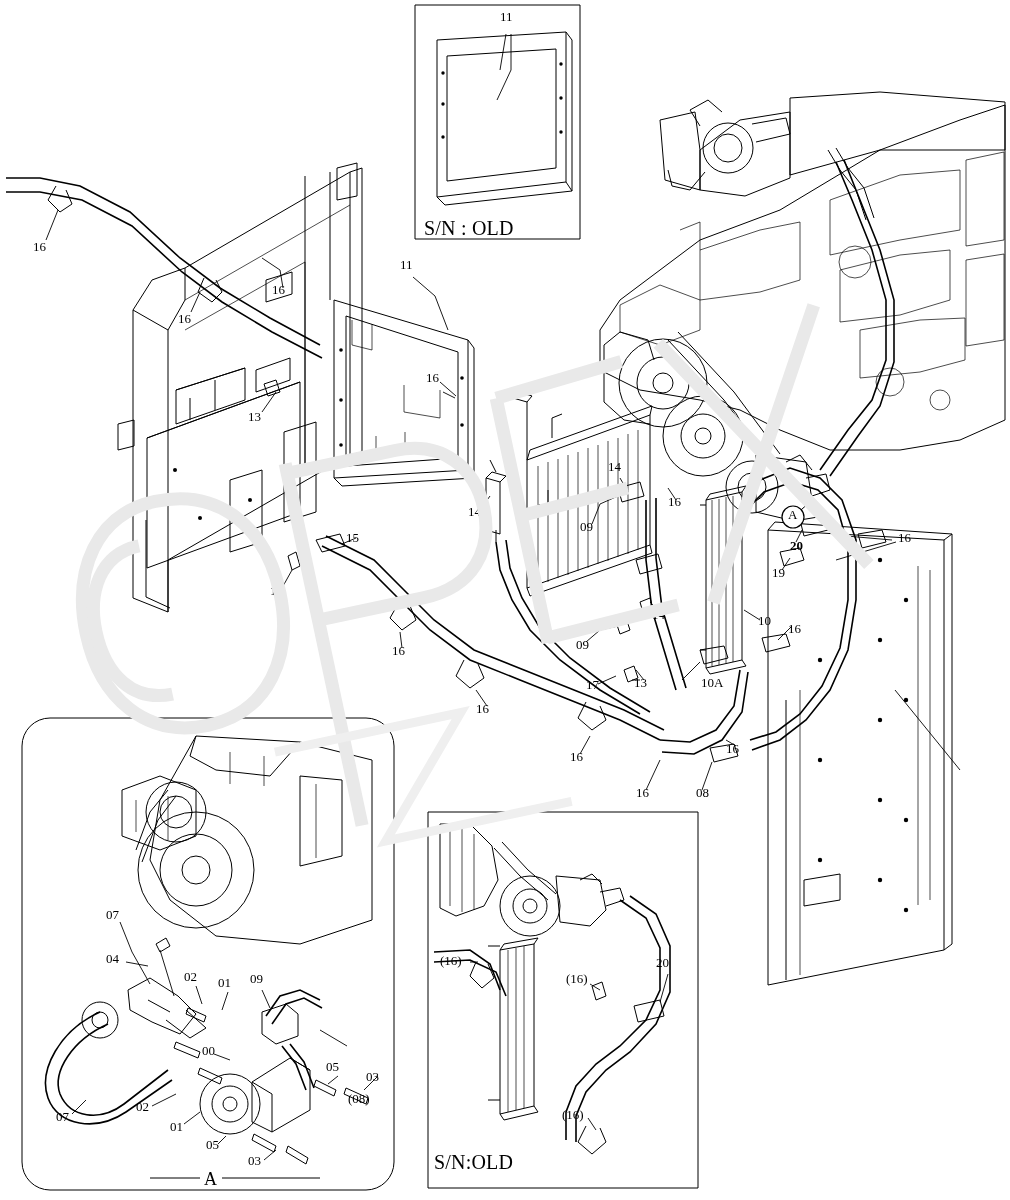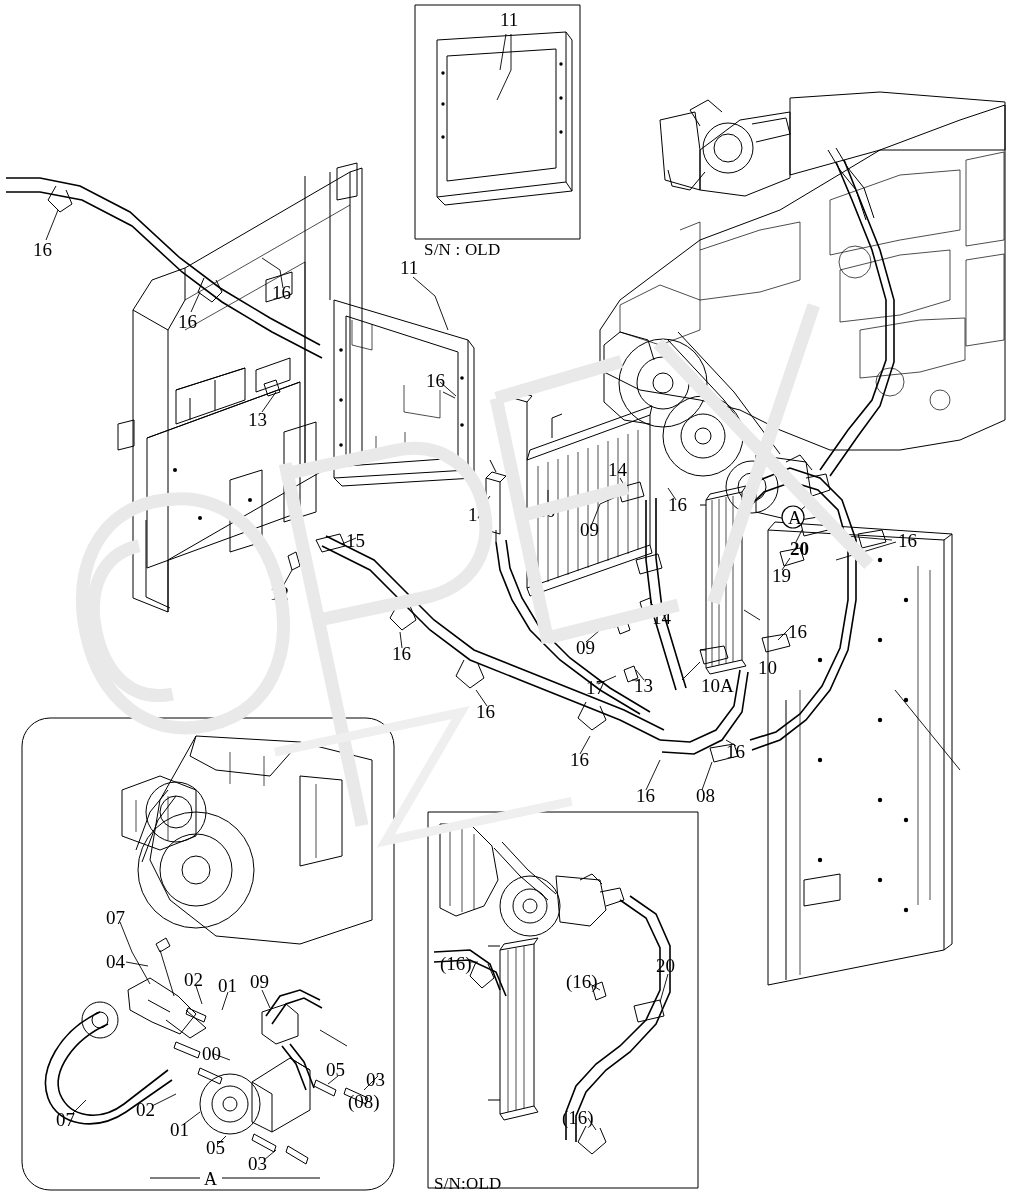--- a/index.html
+++ b/index.html
@@ -24,30 +24,29 @@
     top: 0;
     width: 1010px;
     height: 1200px;
     pointer-events: none;
     z-index: 5;
   }
   
   .lbl {
     position: absolute;
     font-family: "Liberation Serif", serif;
-    font-size: 19px;
+    font-size: 13px;
     color: #000000;
     white-space: nowrap;
     line-height: 1;
     z-index: 4;
   }
   .lbl.sn {
-    font-size: 17px;
+    font-size: 20px;
     letter-spacing: 0.2px;
-    margin-top: 23px;
   }
   .lbl.big {
     font-size: 18px;
   }
   
   svg.layer {
     position: absolute;
     left: 0;
     top: 0;
     width: 1010px;
@@ -495,21 +494,21 @@
     <div class="lbl" style="left:270px;top:584px;">12</div>
     <div class="lbl" style="left:468px;top:505px;">14</div>
     <div class="lbl" style="left:536px;top:501px;">16</div>
     <div class="lbl" style="left:580px;top:520px;">09</div>
     <div class="lbl" style="left:608px;top:460px;">14</div>
     <div class="lbl" style="left:668px;top:495px;">16</div>
     <div class="lbl" style="left:788px;top:508px;">A</div>
     <div class="lbl" style="left:790px;top:539px;font-weight:bold;">20</div>
     <div class="lbl" style="left:898px;top:531px;">16</div>
     <div class="lbl" style="left:772px;top:566px;">19</div>
-    <div class="lbl" style="left:758px;top:614px;margin-top:44px;">10</div>
+    <div class="lbl" style="left:758px;top:614px;">10</div>
     <div class="lbl" style="left:788px;top:622px;">16</div>
     <div class="lbl" style="left:652px;top:608px;">14</div>
     <div class="lbl" style="left:576px;top:638px;">09</div>
     <div class="lbl" style="left:392px;top:644px;">16</div>
     <div class="lbl" style="left:476px;top:702px;">16</div>
     <div class="lbl" style="left:586px;top:678px;">17</div>
     <div class="lbl" style="left:634px;top:676px;">13</div>
     <div class="lbl" style="left:666px;top:676px;margin-left:35px;">10A</div>
     <div class="lbl" style="left:570px;top:750px;">16</div>
     <div class="lbl" style="left:636px;top:786px;">16</div>

